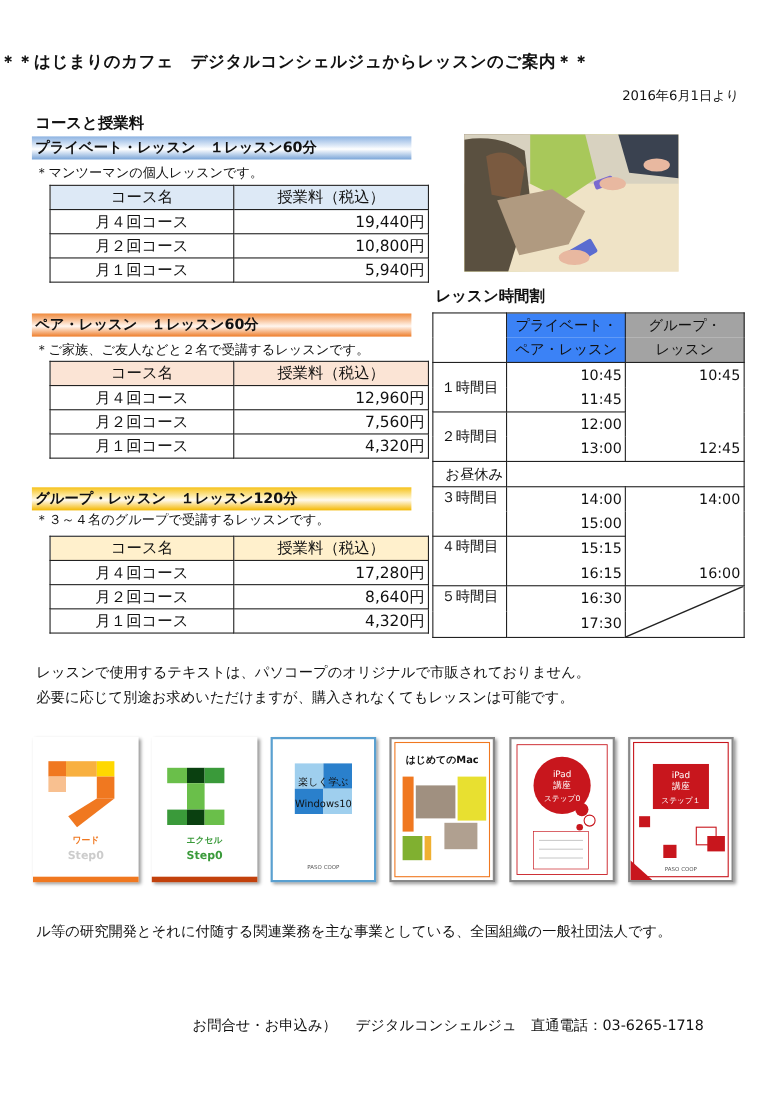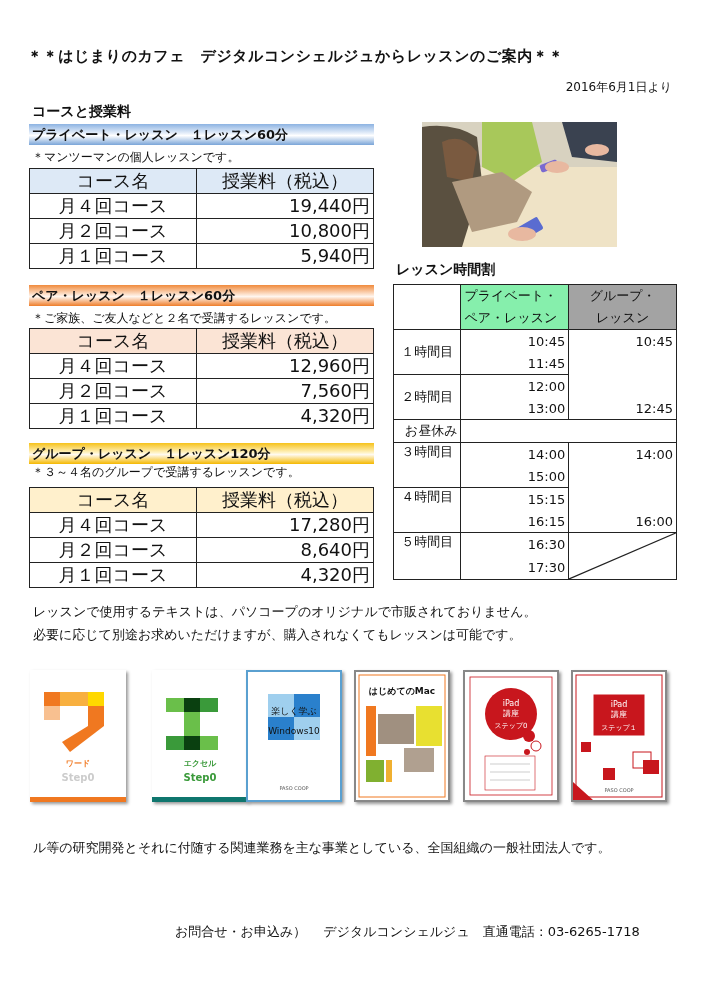--- a/index.html
+++ b/index.html
@@ -2,36 +2,36 @@
 <html><head>
 <meta charset="utf-8">
 <style>
   html, body { margin: 0; padding: 0; background: #ffffff; }
   body {
     width: 708px; height: 1000px; position: relative; overflow: hidden;
     font-family: "DejaVu Sans", "Liberation Sans", sans-serif; color: #111;
   }
   .abs { position: absolute; }
   .title {
-    left: 0; top: 47px; width: 591px; text-align: center;
+    left: 0; top: 47px; width: 591px; text-align: left;
     font-size: 15px; font-weight: bold; letter-spacing: 0.5px;
   }
   .date { right: 36px; top: 79px; font-size: 12px; }
   .sec-title { font-size: 14px; font-weight: bold; }
   .bar {
     left: 29px; width: 345px; height: 21px; line-height: 21px;
     font-size: 13px; font-weight: bold; padding-left: 3px; box-sizing: border-box;
   }
   .bar.blue   { background: linear-gradient(to bottom, #8db3e2 0%, #e8f0fa 45%, #ffffff 55%, #7aa5d8 100%); }
   .bar.orange { background: linear-gradient(to bottom, #f08a3c 0%, #fde3cf 45%, #fff6ef 55%, #ee7d2a 100%); }
   .bar.yellow { background: linear-gradient(to bottom, #f6c21a 0%, #fff2c2 45%, #fffaf0 55%, #f4b800 100%); }
   .note { left: 32px; font-size: 12px; }
   table.fee {
-    position: absolute; left: 29px; width: 345px; border-collapse: collapse;
-    font-size: 18px;
+    position: absolute; left: 45px; width: 345px; border-collapse: collapse;
+    font-size: 14px;
   }
   table.fee td, table.fee th {
     border: 1.5px solid #222; height: 21px; padding: 0 3px; font-weight: normal;
   }
   table.fee th { text-align: center; }
   table.fee td.name { text-align: center; width: 160px; }
   table.fee td.price { text-align: right; }
   .hdr-blue th { background: #dde9f6; }
   .hdr-orange th { background: #fbe4d5; }
   .hdr-yellow th { background: #fff0cc; }
@@ -43,21 +43,21 @@
   table.sched {
     position: absolute; left: 393px; top: 284px; width: 284px;
     border-collapse: collapse; font-size: 13px;
   }
   table.sched td { border: 1.5px solid #222; padding: 0 3px; height: 22px; }
   table.sched td.period { width: 60px; vertical-align: middle; text-align: center; }
   table.sched td.period.top { vertical-align: top; }
   table.sched td.t { text-align: right; width: 100px; margin-top: 15px; }
   table.sched .no-bb { border-bottom: none; }
   table.sched .no-bt { border-top: none; }
-  .h-priv { background: #86efac; }
+  .h-priv { background: #3b82f6; text-align: center; }
   .h-grp  { background: #a3a3a3; text-align: center; }
   .body-text { left: 33px; font-size: 13px; line-height: 23px; }
   .book {
     position: absolute; top: 670px; width: 96px; height: 132px;
     box-sizing: border-box; background: #fff; box-shadow: 2px 2px 3px #999;
     overflow: hidden;
   }
   .footer { left: 175px; top: 923px; font-size: 13px; }
 </style>
 </head>
@@ -237,21 +237,21 @@
     <rect x="14" y="22" width="16" height="14" fill="#f07820"></rect>
     <rect x="30" y="22" width="28" height="14" fill="#f8b040"></rect>
     <rect x="58" y="22" width="16" height="14" fill="#ffd800"></rect>
     <rect x="14" y="36" width="16" height="14" fill="#f8c090"></rect>
     <rect x="58" y="36" width="16" height="20" fill="#f07820"></rect>
     <polygon points="58,56 74,56 40,82 32,72" fill="#f07820"></polygon>
     <text x="48" y="96" font-size="8" fill="#f07820" text-anchor="middle" font-weight="bold">ワード</text>
     <text x="48" y="111" font-size="10" fill="#ccc" text-anchor="middle" font-weight="bold">Step0</text>
   </svg>
 </div>
-<div class="book" style="left:152px;border-bottom:5px solid #0f766e;text-decoration:underline;">
+<div class="book" style="left:138px;border-bottom:5px solid #c2410c;text-decoration:underline;">
   <svg width="96" height="127" viewBox="0 0 96 127">
     <rect x="14" y="28" width="18" height="14" fill="#6abf4a"></rect>
     <rect x="32" y="28" width="16" height="14" fill="#0a4010"></rect>
     <rect x="48" y="28" width="18" height="14" fill="#3a9a3a"></rect>
     <rect x="32" y="42" width="16" height="24" fill="#6abf4a"></rect>
     <rect x="14" y="66" width="18" height="14" fill="#3a9a3a"></rect>
     <rect x="32" y="66" width="16" height="14" fill="#0a4010"></rect>
     <rect x="48" y="66" width="18" height="14" fill="#6abf4a"></rect>
     <text x="48" y="96" font-size="8" fill="#3a9a3a" text-anchor="middle" font-weight="bold">エクセル</text>
     <text x="48" y="111" font-size="10" fill="#3a9a3a" text-anchor="middle" font-weight="bold">Step0</text>

